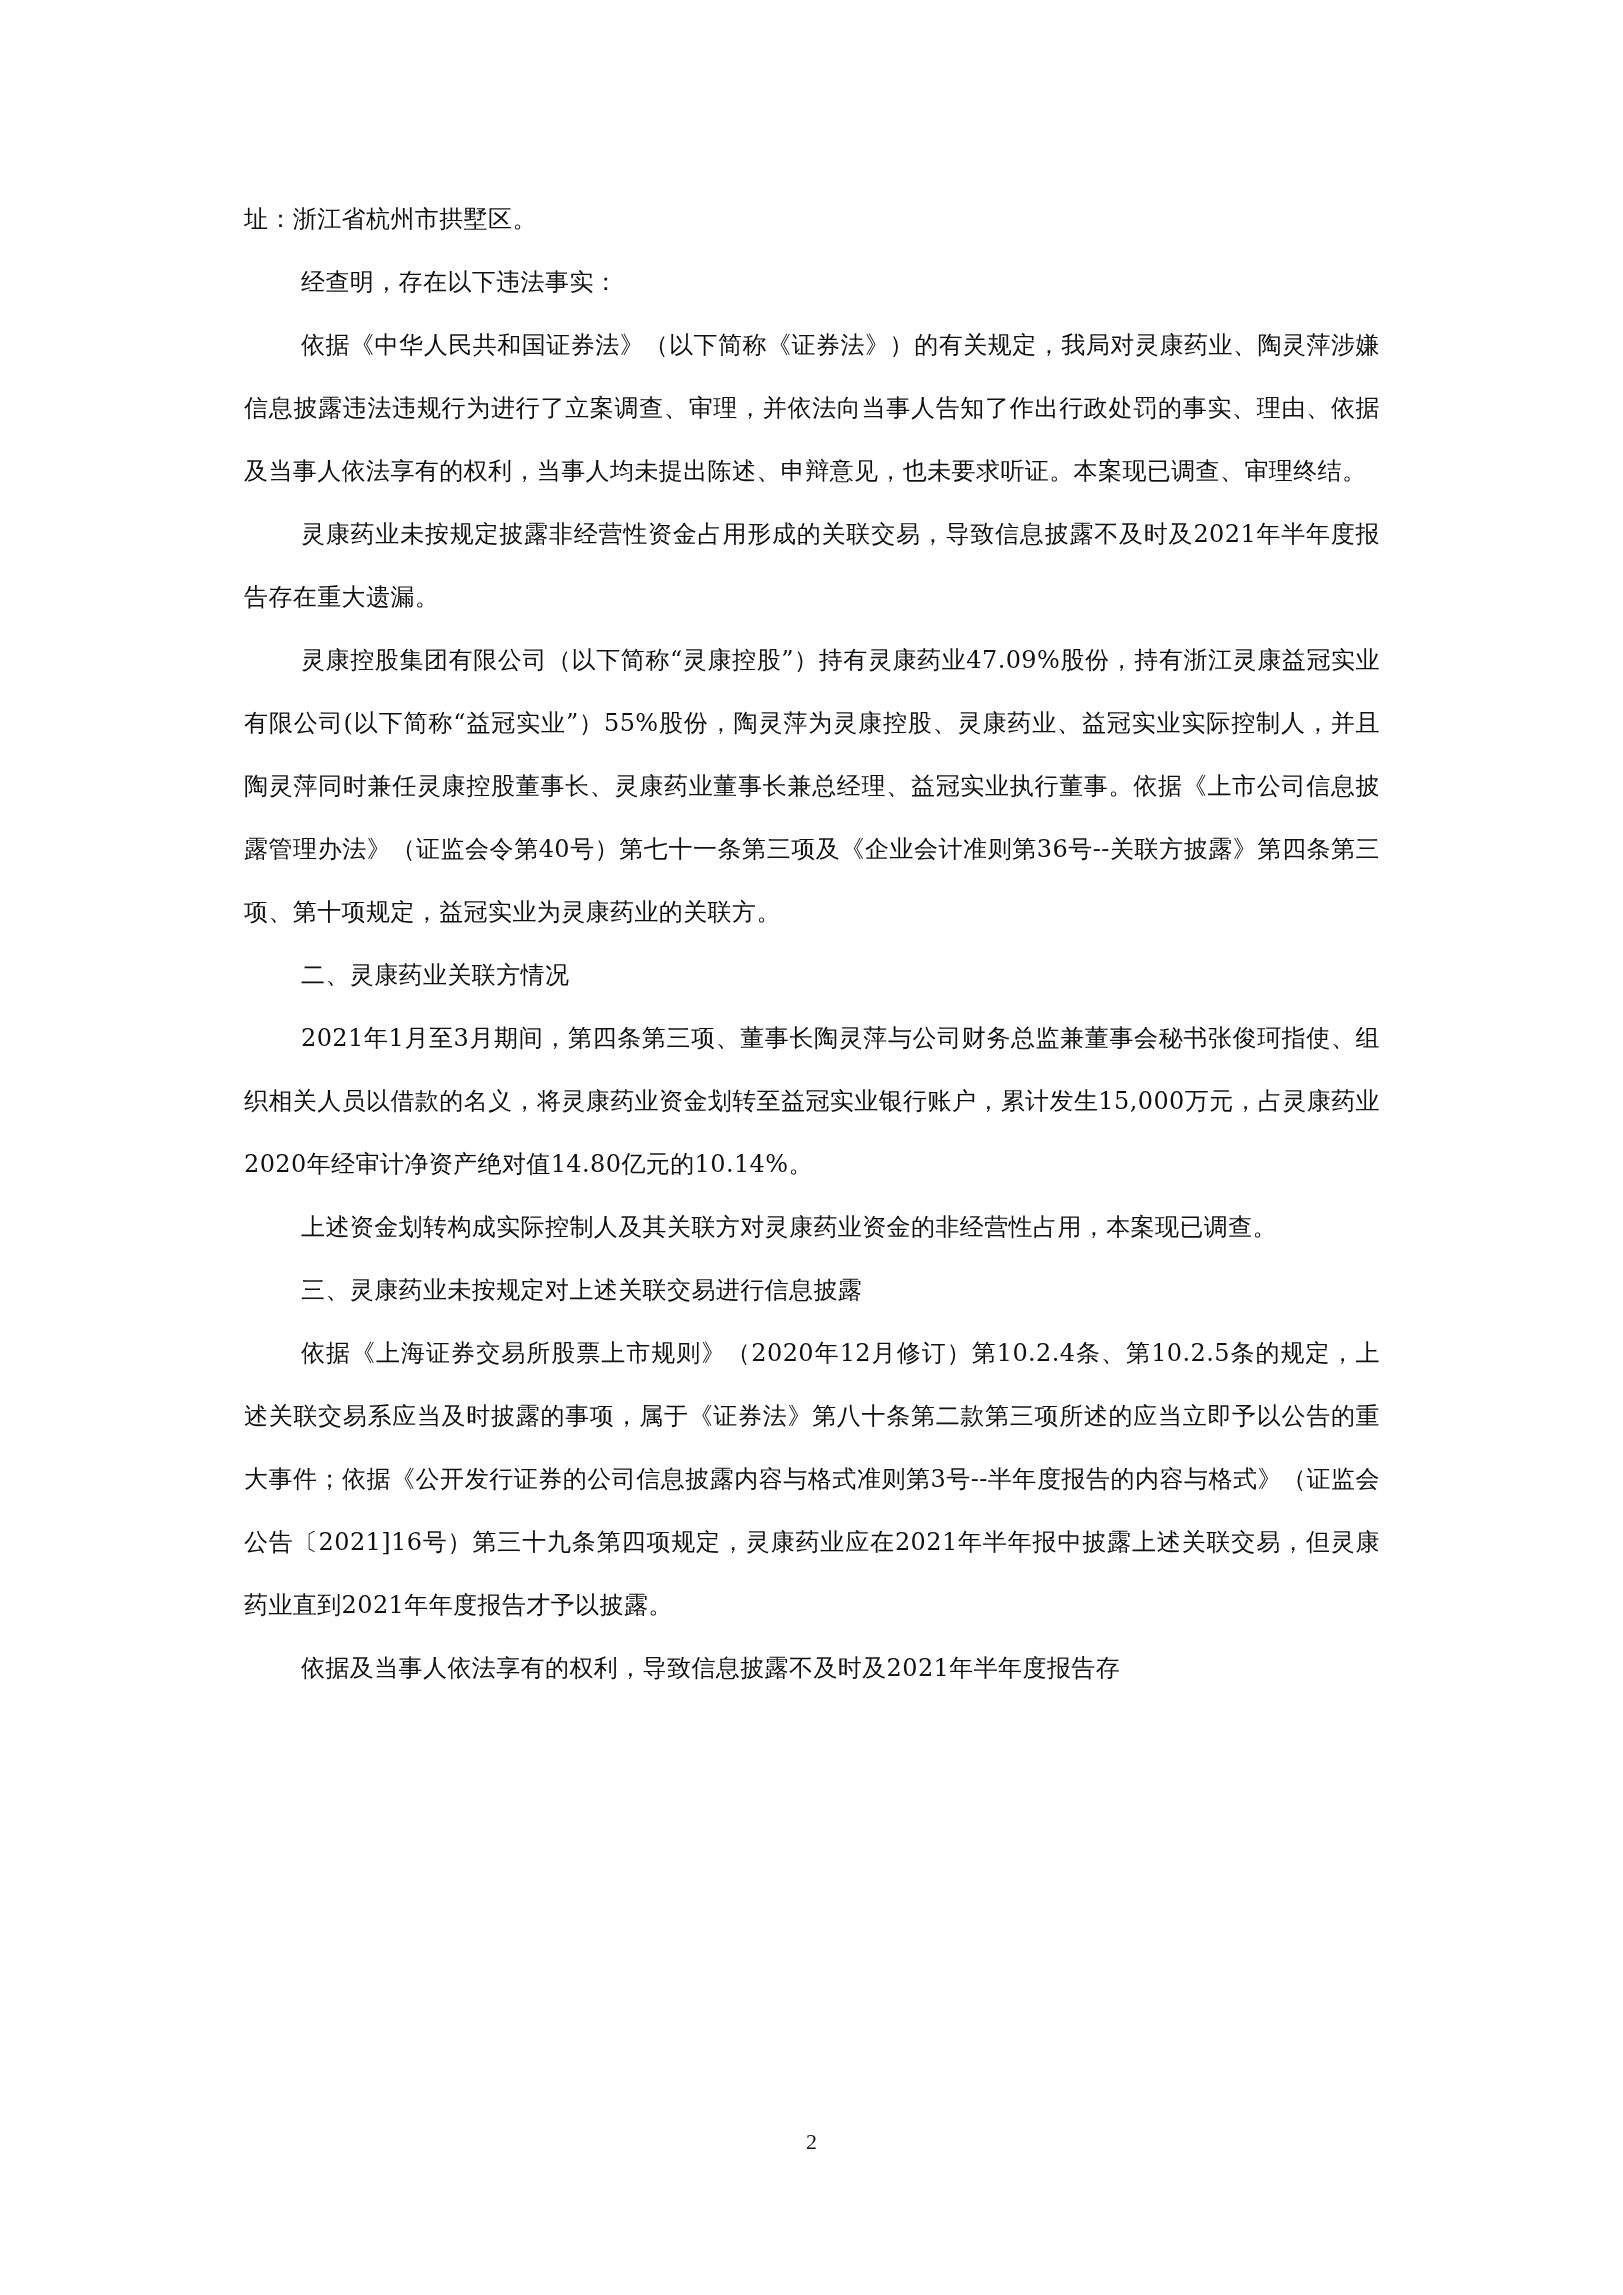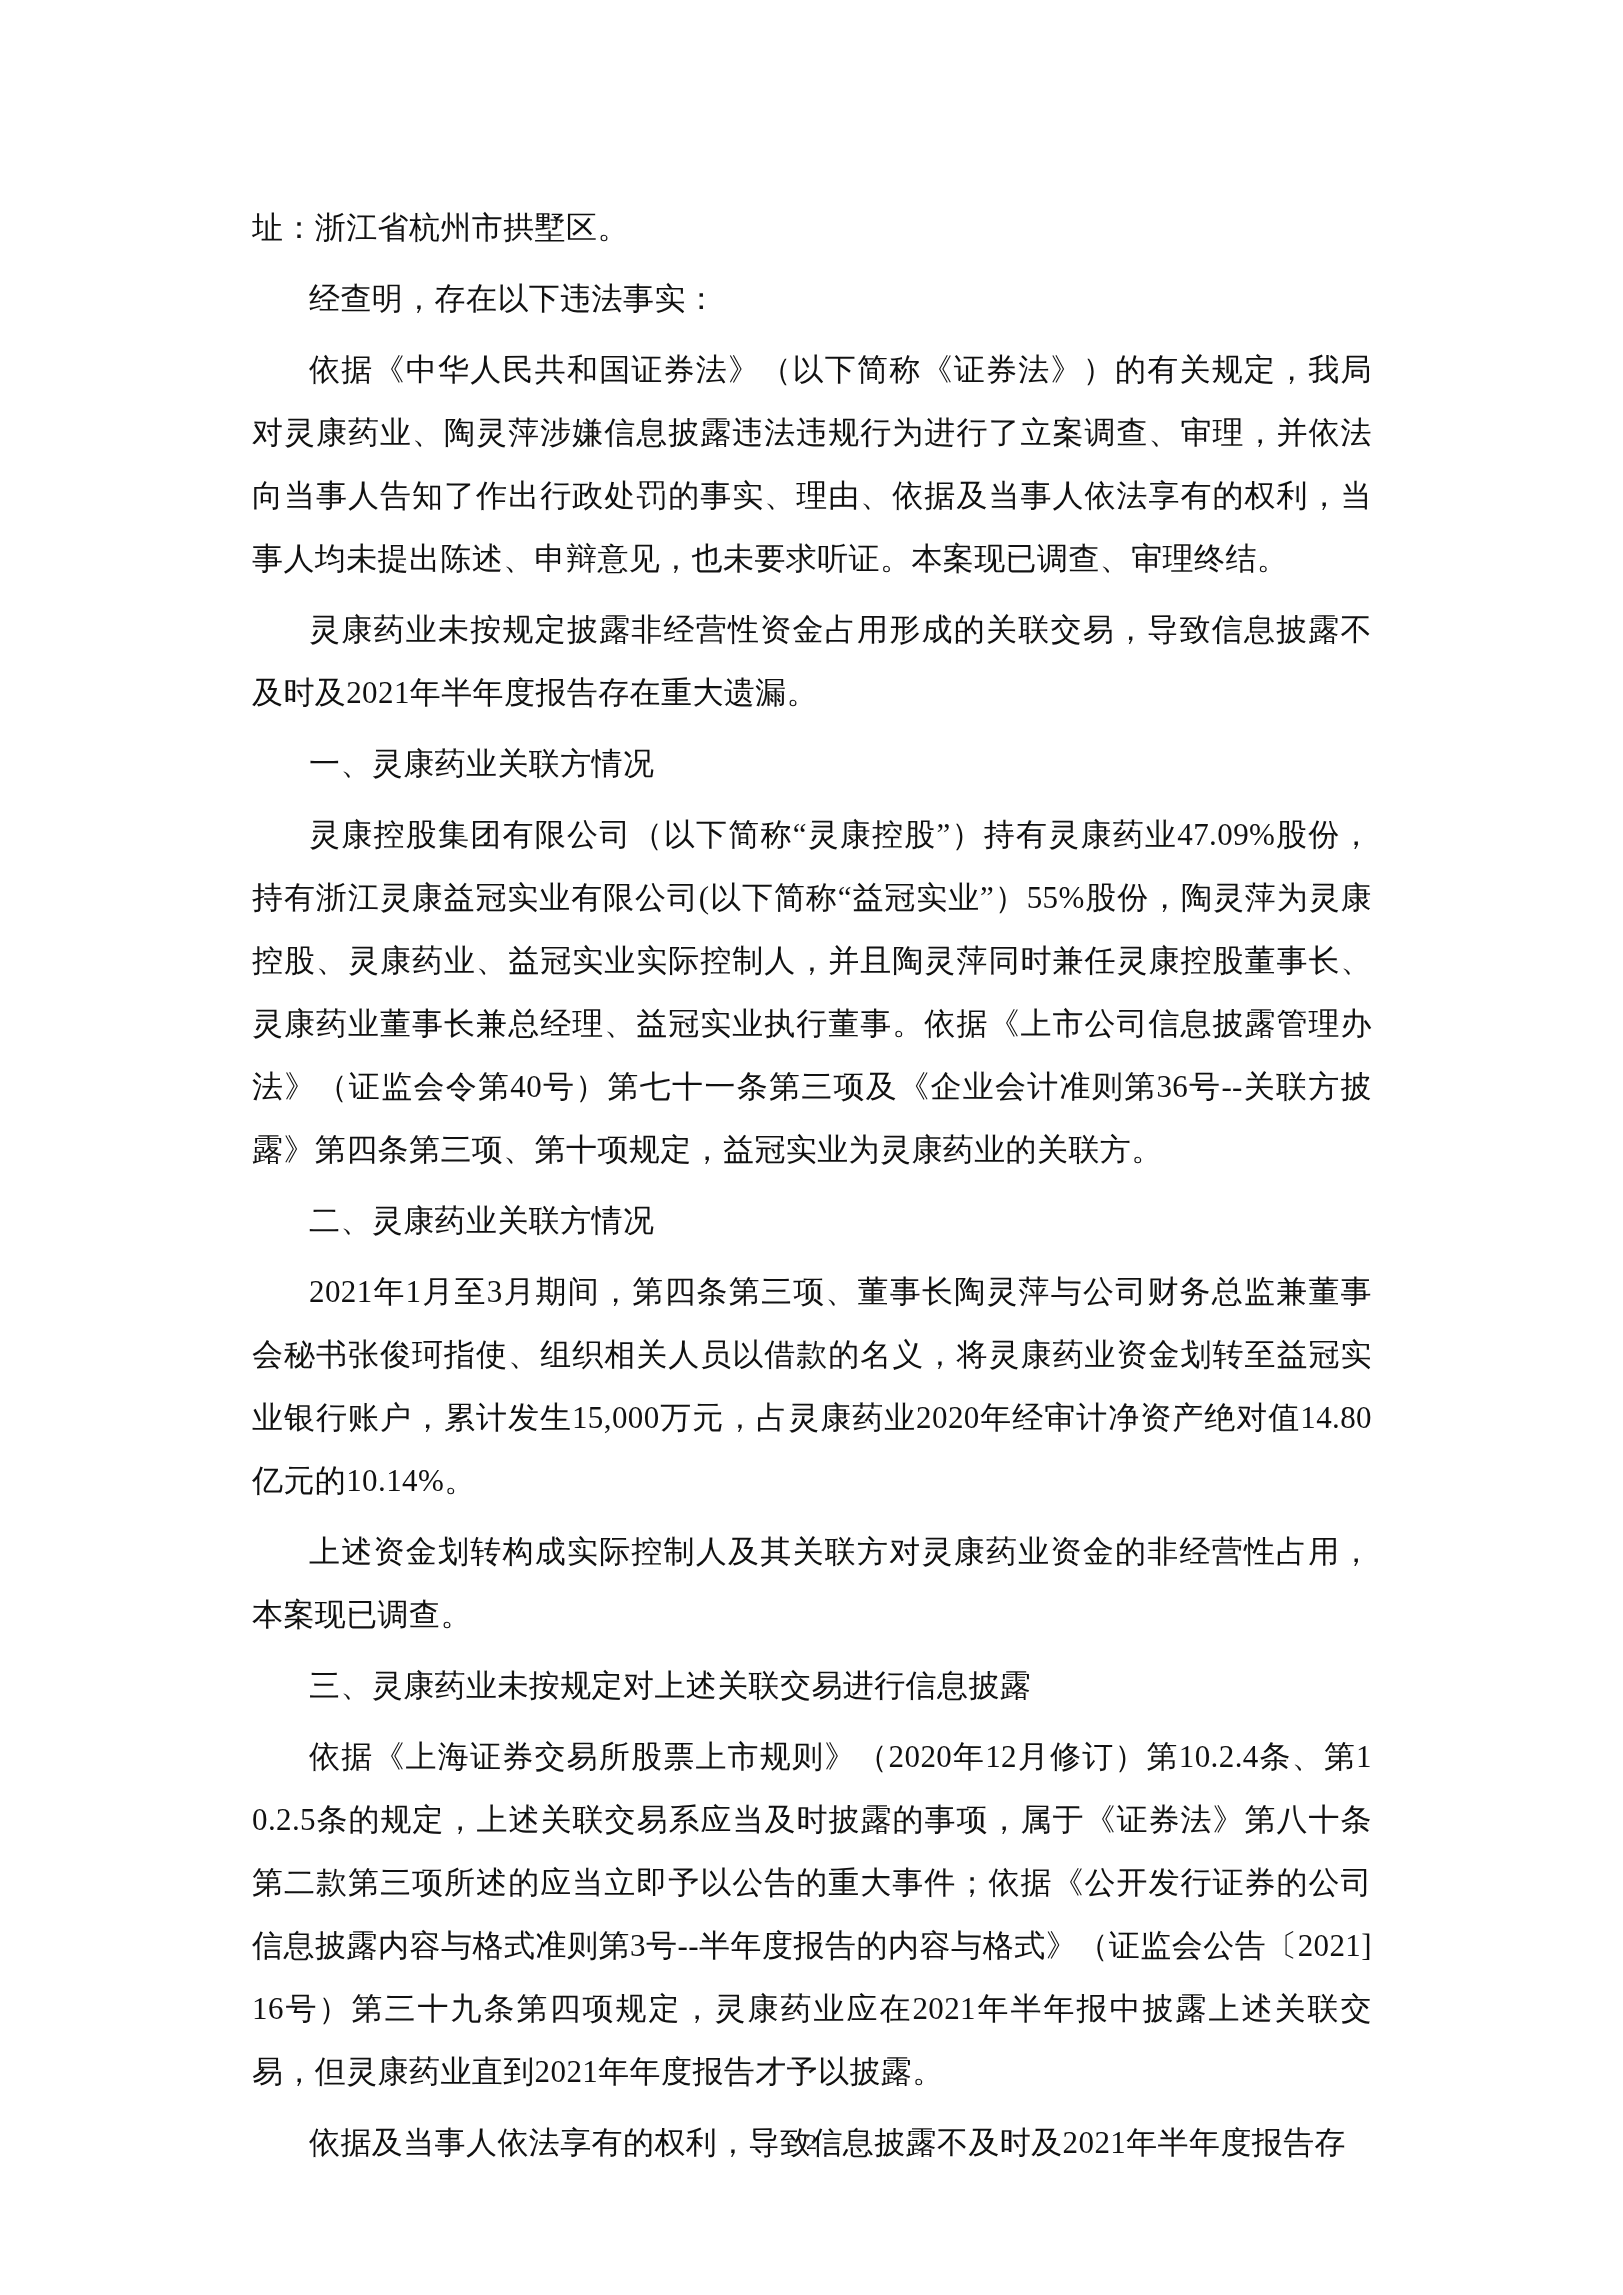--- a/index.html
+++ b/index.html
@@ -23,28 +23,27 @@
       height: 2295px;
       background: #ffffff;
     }
     .body-text {
       position: absolute;
       left: 244px;
       top: 188px;
       width: 1136px;
     }
     .para {
-      margin: 8px;
-      font-size: 31px;
+      margin: 0;
+      font-size: 24px;
       line-height: 63px;
       text-align: justify;
       text-align-last: left;
       letter-spacing: 0.4px;
       word-break: break-all;
-      font-family: Liberation Serif, serif;
     }
     .para.indent {
       text-indent: 57px;
     }
     .page-number {
       position: absolute;
       left: 0;
       width: 1623px;
       top: 2129px;
       text-align: center;
@@ -55,21 +54,20 @@
   </style>
 </head>
 <body>
 
 <div class="page">
   <div class="body-text">
     <p class="para">址：浙江省杭州市拱墅区。</p>
     <p class="para indent">经查明，存在以下违法事实：</p>
     <p class="para indent">依据《中华人民共和国证券法》（以下简称《证券法》）的有关规定，我局对灵康药业、陶灵萍涉嫌信息披露违法违规行为进行了立案调查、审理，并依法向当事人告知了作出行政处罚的事实、理由、依据及当事人依法享有的权利，当事人均未提出陈述、申辩意见，也未要求听证。本案现已调查、审理终结。</p>
     <p class="para indent">灵康药业未按规定披露非经营性资金占用形成的关联交易，导致信息披露不及时及2021年半年度报告存在重大遗漏。</p>
-    <p class="para indent">一、灵康药业关联方情况</p>
     <p class="para indent">灵康控股集团有限公司（以下简称“灵康控股”）持有灵康药业47.09%股份，持有浙江灵康益冠实业有限公司(以下简称“益冠实业”）55%股份，陶灵萍为灵康控股、灵康药业、益冠实业实际控制人，并且陶灵萍同时兼任灵康控股董事长、灵康药业董事长兼总经理、益冠实业执行董事。依据《上市公司信息披露管理办法》（证监会令第40号）第七十一条第三项及《企业会计准则第36号--关联方披露》第四条第三项、第十项规定，益冠实业为灵康药业的关联方。</p>
     <p class="para indent">二、灵康药业关联方情况</p>
     <p class="para indent">2021年1月至3月期间，第四条第三项、董事长陶灵萍与公司财务总监兼董事会秘书张俊珂指使、组织相关人员以借款的名义，将灵康药业资金划转至益冠实业银行账户，累计发生15,000万元，占灵康药业2020年经审计净资产绝对值14.80亿元的10.14%。</p>
     <p class="para indent">上述资金划转构成实际控制人及其关联方对灵康药业资金的非经营性占用，本案现已调查。</p>
     <p class="para indent">三、灵康药业未按规定对上述关联交易进行信息披露</p>
     <p class="para indent">依据《上海证券交易所股票上市规则》（2020年12月修订）第10.2.4条、第10.2.5条的规定，上述关联交易系应当及时披露的事项，属于《证券法》第八十条第二款第三项所述的应当立即予以公告的重大事件；依据《公开发行证券的公司信息披露内容与格式准则第3号--半年度报告的内容与格式》（证监会公告〔2021]16号）第三十九条第四项规定，灵康药业应在2021年半年报中披露上述关联交易，但灵康药业直到2021年年度报告才予以披露。</p>
     <p class="para indent">依据及当事人依法享有的权利，导致信息披露不及时及2021年半年度报告存</p>
   </div>
   <div class="page-number">2</div>
 </div>

